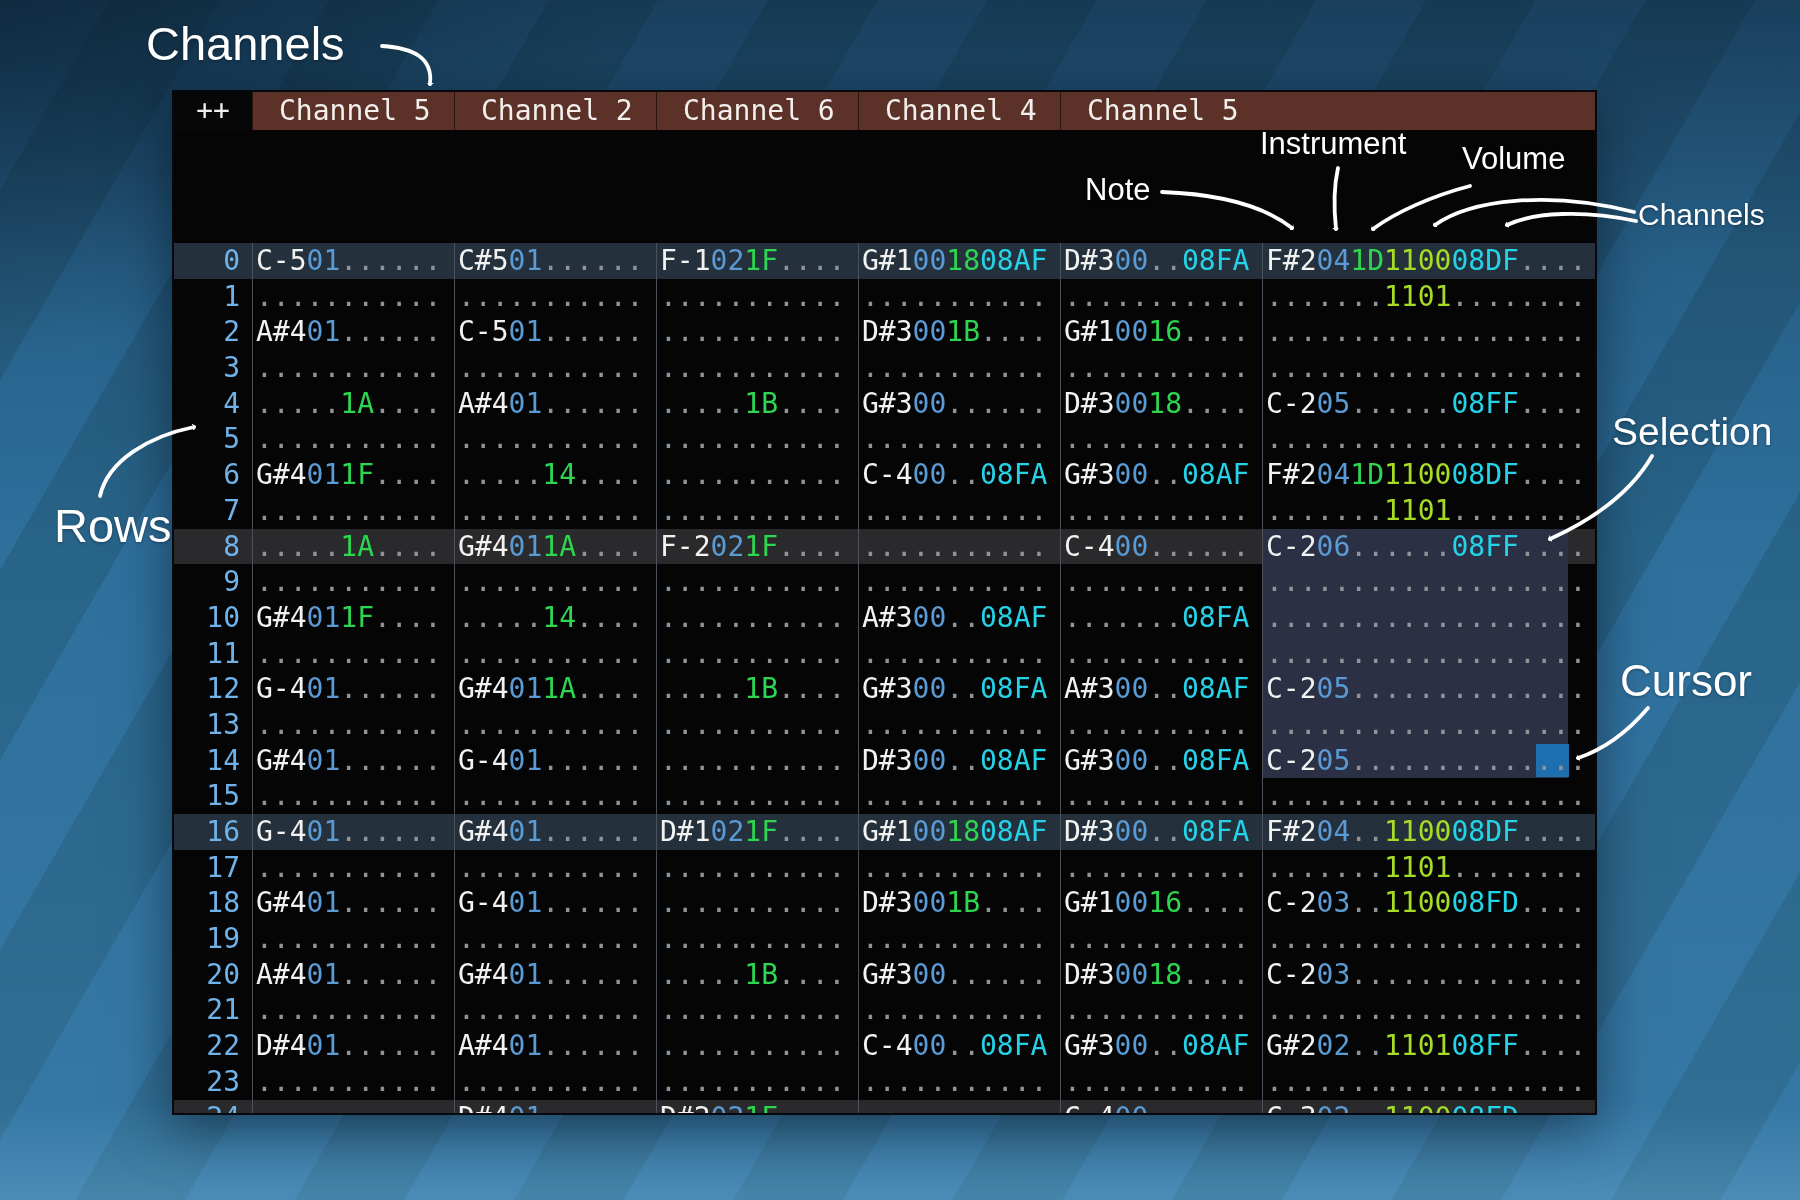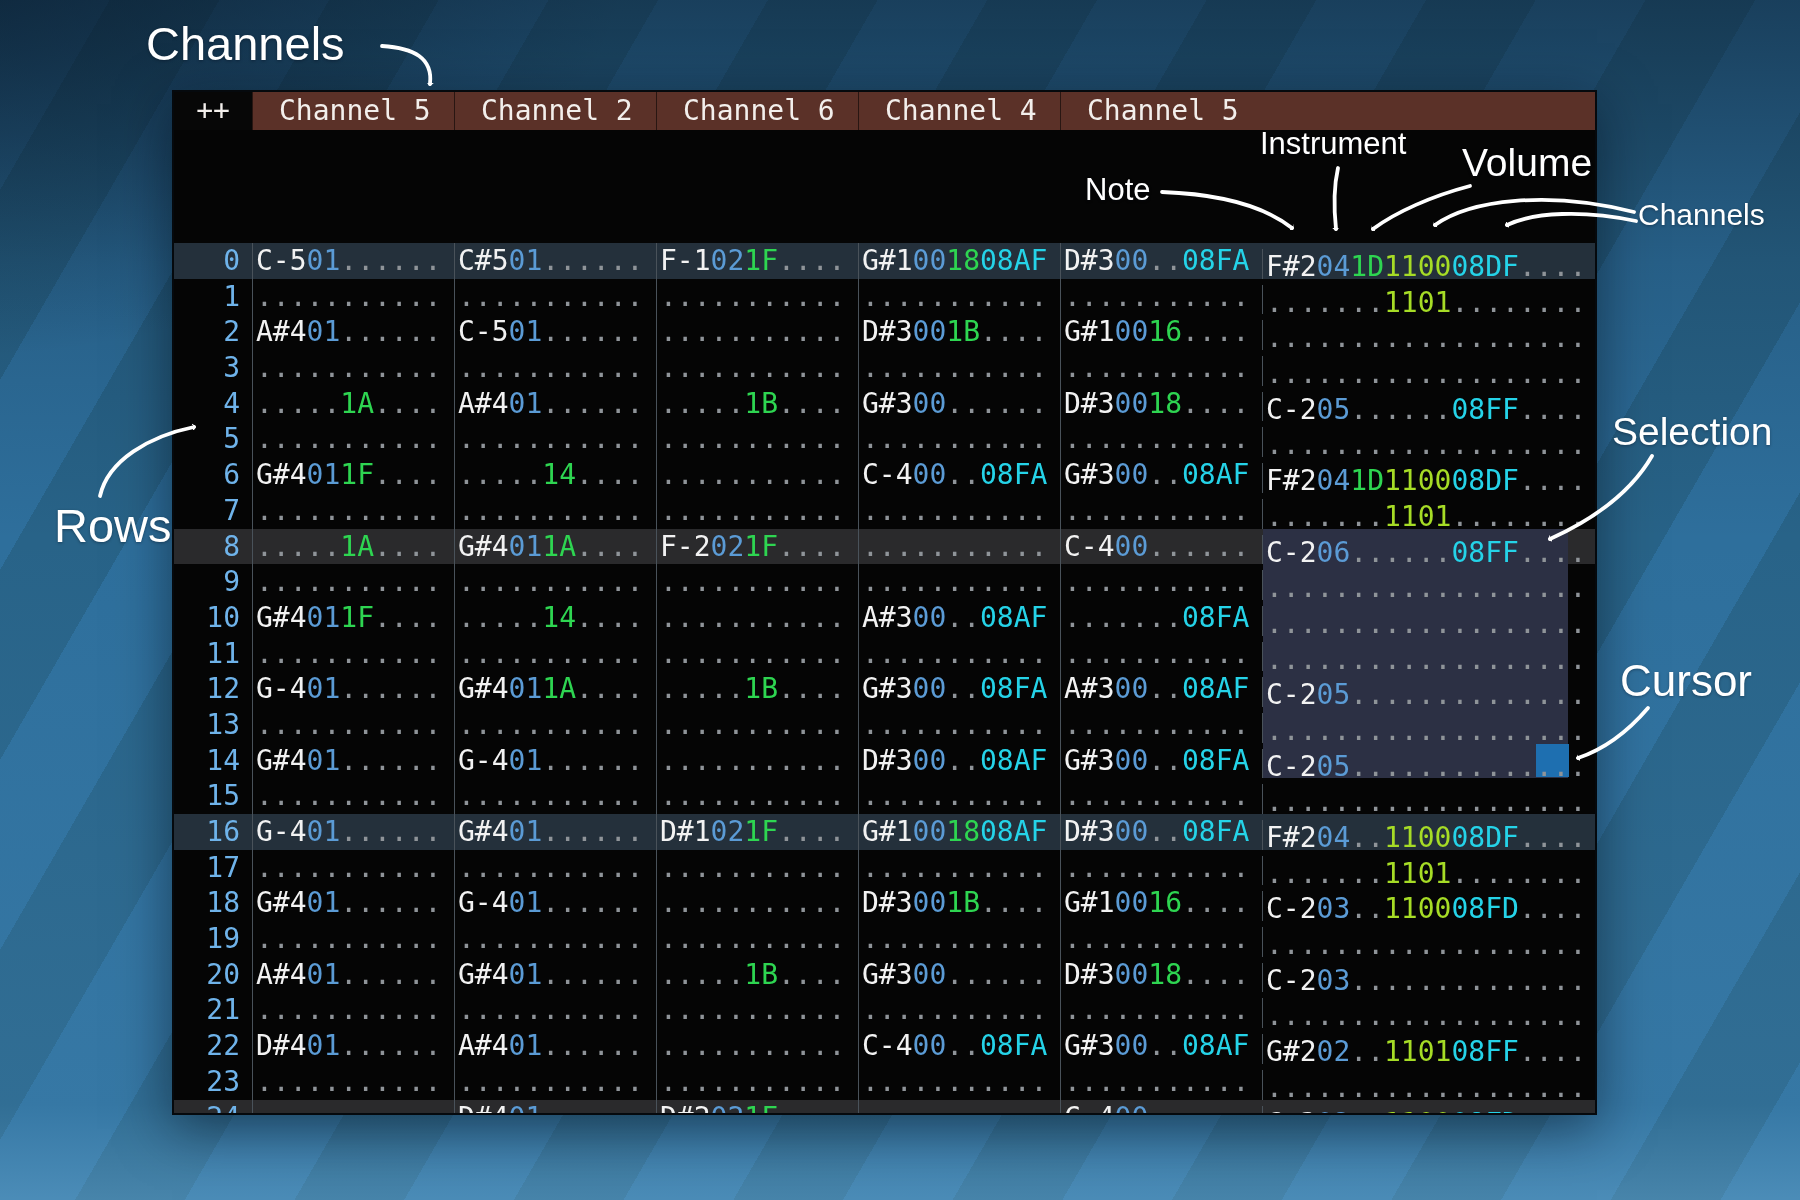--- a/index.html
+++ b/index.html
@@ -27,35 +27,35 @@
   .t-body{position:relative;height:983px;overflow:hidden;background:#050505;}
   .band{position:absolute;left:0;width:100%;z-index:1;}
   .band.blue{background:#24303b;}
   .band.gray{background:#2a2a2c;}
   .sel-overlay{position:absolute;z-index:2;background:#2c3044;}
   .edit-cursor{position:absolute;z-index:3;background:#1e6fb0;}
   .rows{position:absolute;left:0;top:0;z-index:4;width:100%;}
   .prow{display:flex;height:35.7px;line-height:35.7px;white-space:pre;}
   .rnum{width:78px;flex:none;text-align:right;padding-right:12px;box-sizing:border-box;color:#6fb3ea;}
   .pcell{width:202px;flex:none;border-left:1px solid #49525a;box-sizing:border-box;padding-left:3px;overflow:hidden;}
-  .pcell.wide{width:337px;margin-top:6px;}
+  .pcell.wide{width:337px;}
   .c-note{color:#f2f2f2;}
   .c-ins{color:#5b9bd5;}
   .c-vol{color:#2ed551;}
   .c-fxc{color:#25d3e8;}
   .c-fxl{color:#a6dc26;}
   .c-dot{color:#8f9499;}
 
   
   .label{position:absolute;color:#ffffff;text-shadow:0 1px 3px rgba(0,10,20,.35);z-index:10;white-space:nowrap;}
   #lab-channels{left:146px;top:16px;font-size:47px;}
   #lab-rows{left:30px;top:498px;font-size:47px;margin-left:24px;}
   #lab-note{left:1085px;top:172px;font-size:31px;}
   #lab-instrument{left:1260px;top:126px;font-size:31px;}
-  #lab-volume{left:1462px;top:141px;font-size:39px;}
+  #lab-volume{left:1462px;top:141px;font-size:31px;}
   #lab-effects{left:1638px;top:198px;font-size:30px;}
   #lab-selection{left:1612px;top:410px;font-size:39px;}
   #lab-cursor{left:1620px;top:656px;font-size:44px;}
   svg.arrows{position:absolute;inset:0;z-index:9;}
 </style>
 </head>
 <body>
 
 <div class="scene">
 

